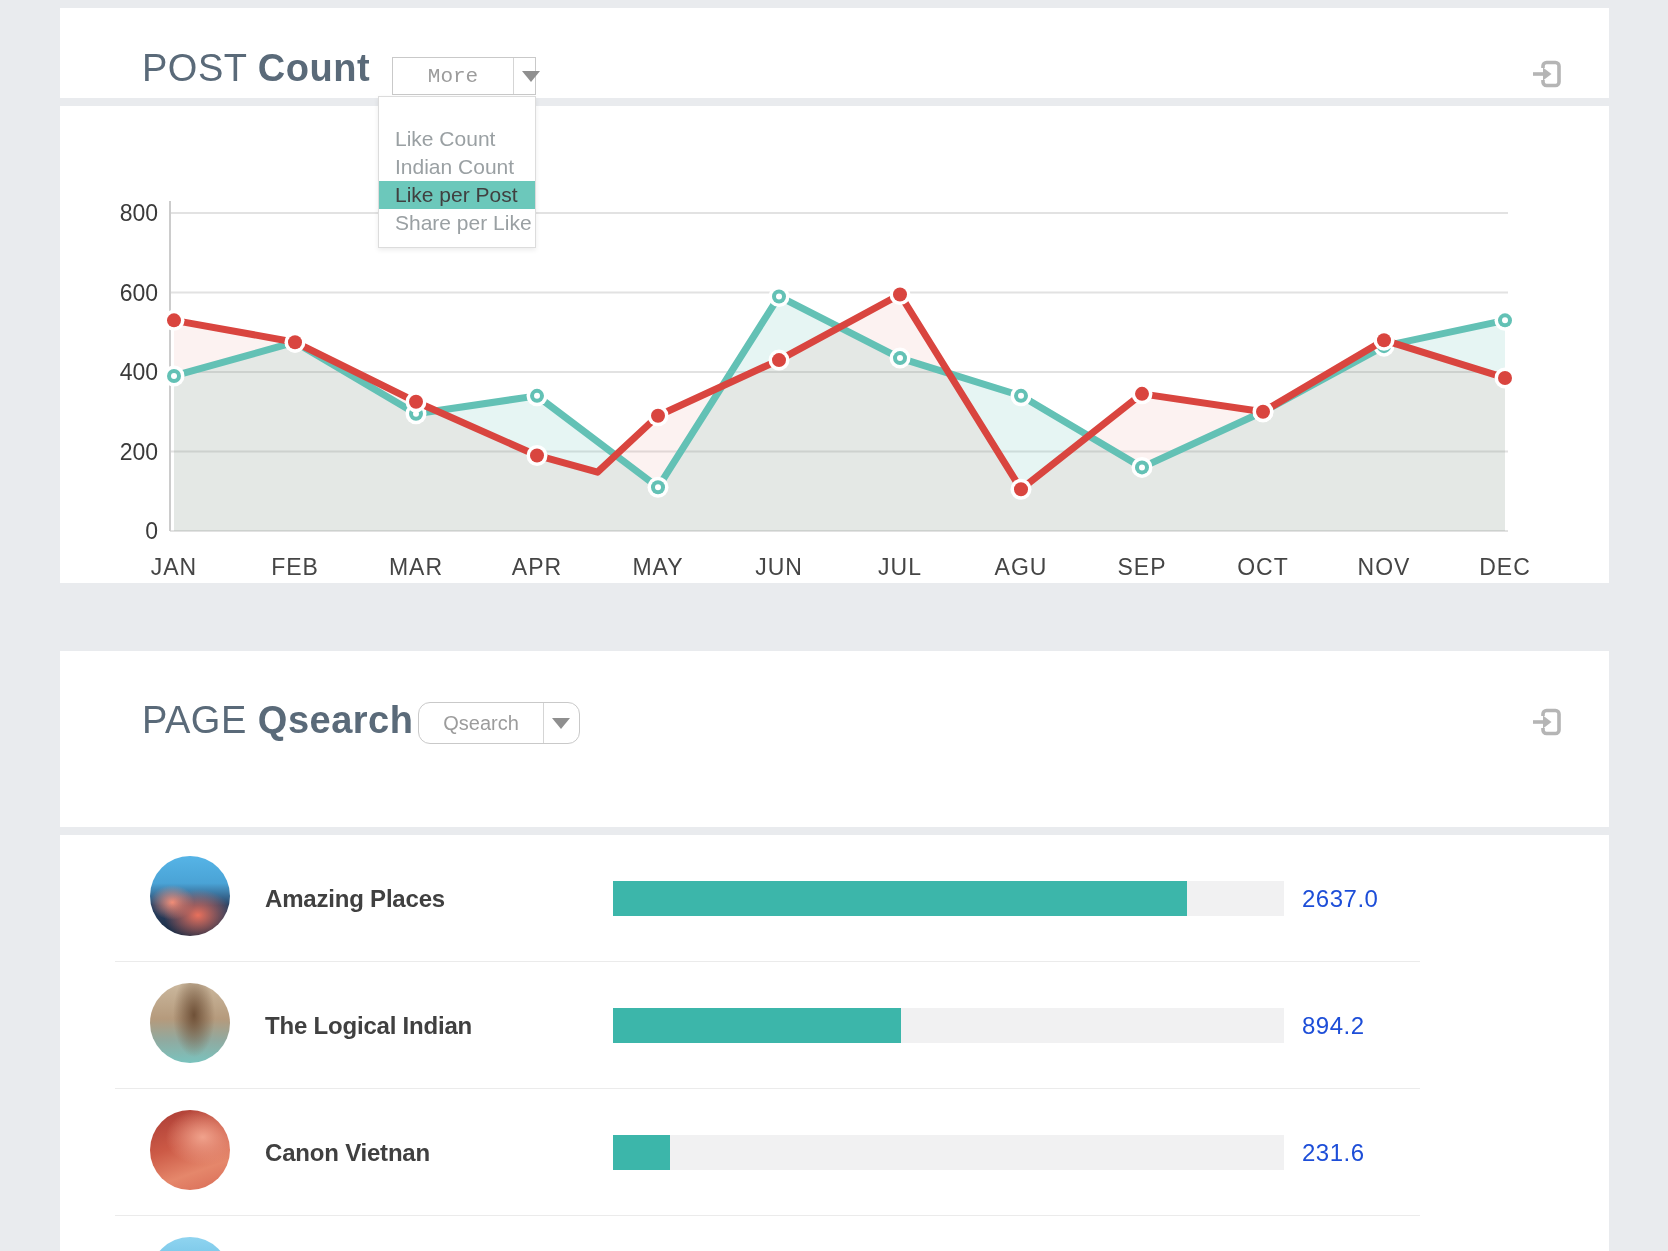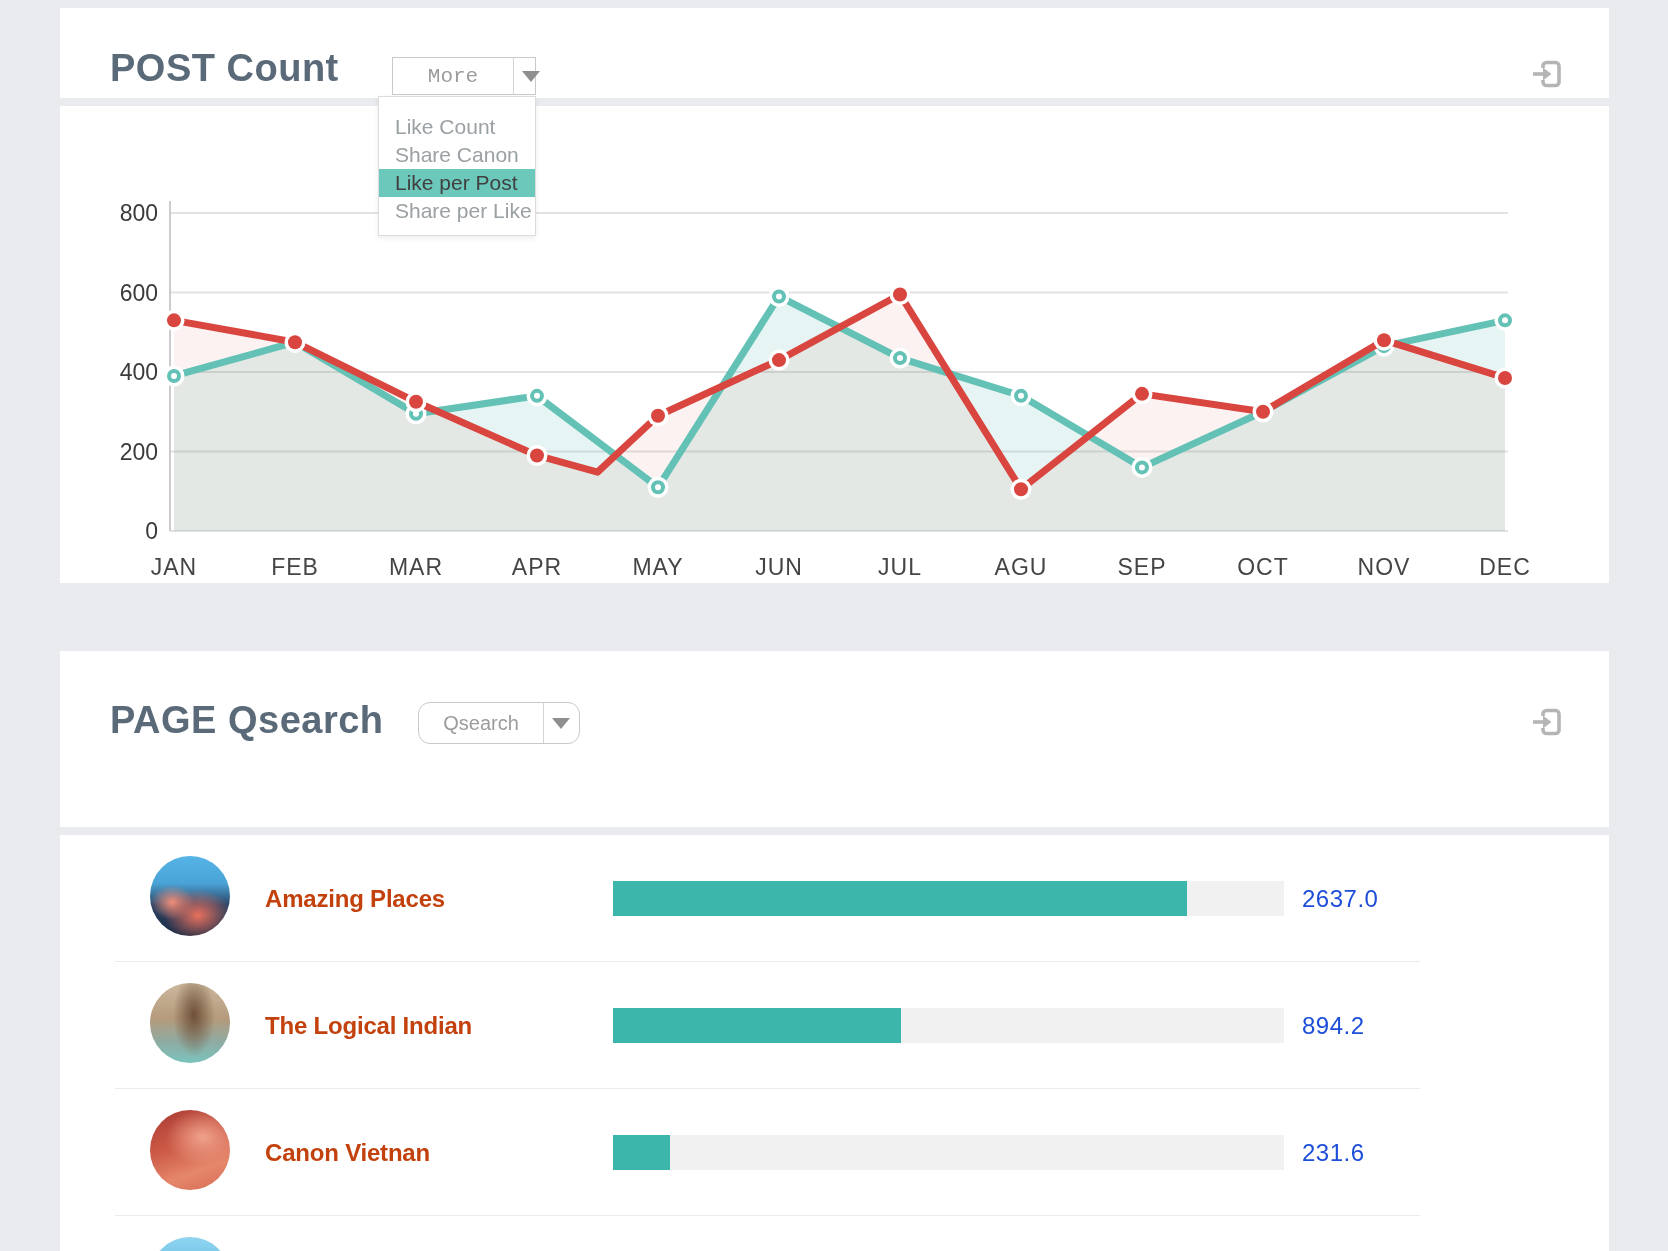--- a/index.html
+++ b/index.html
@@ -7,21 +7,21 @@
     width:1668px;height:1251px;position:relative;overflow:hidden;
     background:#e9ebee;
     font-family:"Liberation Sans","DejaVu Sans",sans-serif;
   }
   .card{position:absolute;left:60px;width:1549px;background:#ffffff;}
   
   #card1-header{top:8px;height:90px;}
   #card1-body{top:106px;height:477px;}
   .card-title{position:absolute;left:50px;font-size:38px;color:#5a6a79;letter-spacing:.5px;white-space:nowrap;}
   #card1-header .card-title{top:39px;}
-  .title-strong{font-weight:700;}
+  .title-strong{font-weight:400;margin-left:32px;}
   .title-light{font-weight:700;}
   .dd-button{
     position:absolute;height:38px;background:#fff;border:1px solid #c9c9c9;
     box-sizing:border-box;cursor:pointer;
   }
   .dd-label{
     position:absolute;left:0;top:0;bottom:0;display:flex;align-items:center;justify-content:center;
     font-size:21px;color:#9c9c9c;
   }
   .dd-sep{position:absolute;top:0;bottom:0;width:1px;background:#d5d5d5;}
@@ -37,21 +37,21 @@
   #qsearch-button .dd-label{width:124px;font-size:20px;}
   #qsearch-button .dd-sep{left:124px;}
   #qsearch-button .dd-caret{left:133px;}
   .export-icon{position:absolute;width:34px;height:34px;cursor:pointer;}
   #export1{left:1470px;top:49px;}
   #export2{left:1470px;top:54px;}
   
   #dropdown-menu{
     position:absolute;left:378px;top:96px;width:158px;z-index:50;
     background:#fff;border:1px solid #dcdcdc;box-sizing:border-box;
-    padding:16px 0 10px 0;box-shadow:0 2px 5px rgba(0,0,0,.08);
+    padding:28px 0 10px 0;box-shadow:0 2px 5px rgba(0,0,0,.08);
   }
   .dd-item{
     height:28px;line-height:28px;padding-left:16px;font-size:21px;color:#9aa0a3;
     white-space:nowrap;cursor:pointer;
   }
   .dd-item.selected{color:#404040;}
   
   #card2-header{top:651px;height:176px;}
   #card2-header .card-title{top:48px;}
   #card2-list{top:835px;height:416px;overflow:hidden;}
@@ -66,21 +66,21 @@
      radial-gradient(30px 60px at 55% 40%, #6f5138 0%, rgba(111,81,56,0) 70%),
      linear-gradient(180deg,#cbb89e 0%,#b59a7c 45%,#90aaa0 72%,#7ac3be 100%);}
   .avatar-2{background:
      radial-gradient(60px 45px at 66% 34%, #f0a28c 0%, rgba(240,162,140,0) 62%),
      linear-gradient(160deg,#a93b34 0%,#cc5a46 42%,#e5876b 72%,#d86a55 100%);}
   .avatar-3{background:
      radial-gradient(40px 40px at 30% 80%, #16283c 0%, rgba(22,40,60,0) 70%),
      linear-gradient(180deg,#8fd4f0 0%,#5fb7e0 60%,#27425f 100%);}
   .row-name{
     position:absolute;left:205px;top:0;height:100%;display:flex;align-items:center;
-    font-size:24px;font-weight:bold;color:#c2410c;letter-spacing:-0.2px;
+    font-size:24px;font-weight:bold;color:#404040;letter-spacing:-0.2px;
   }
   .bar-track{position:absolute;left:553px;top:46px;width:671px;height:35px;background:#f1f1f2;}
   .bar-fill{height:100%;width:0;}
   .row-value{
     position:absolute;left:1242px;top:0;height:100%;display:flex;align-items:center;
     font-size:24px;color:#1d4ed8;letter-spacing:.5px;
   }
 </style>
 </head>
 <body>
@@ -191,21 +191,21 @@
       <circle cx="1203" cy="305.75" r="7" fill="#d9453f"></circle>
       <circle cx="1324" cy="234.20000000000002" r="10.5" fill="#ffffff"></circle>
       <circle cx="1324" cy="234.20000000000002" r="7" fill="#d9453f"></circle>
       <circle cx="1445" cy="271.9625" r="10.5" fill="#ffffff"></circle>
       <circle cx="1445" cy="271.9625" r="7" fill="#d9453f"></circle>
     </svg>
 </div>
 
 <div id="dropdown-menu">
   <div class="dd-item">Like Count</div>
-  <div class="dd-item">Share Canon</div>
+  <div class="dd-item">Indian Count</div>
   <div class="dd-item selected" style="background: rgb(108, 200, 187);">Like per Post</div>
   <div class="dd-item">Share per Like</div>
 </div>
 
 <div class="card" id="card2-header">
   <div class="card-title">
     <span class="title-strong">PAGE</span>
     <span class="title-light">Qsearch</span>
   </div>
 

